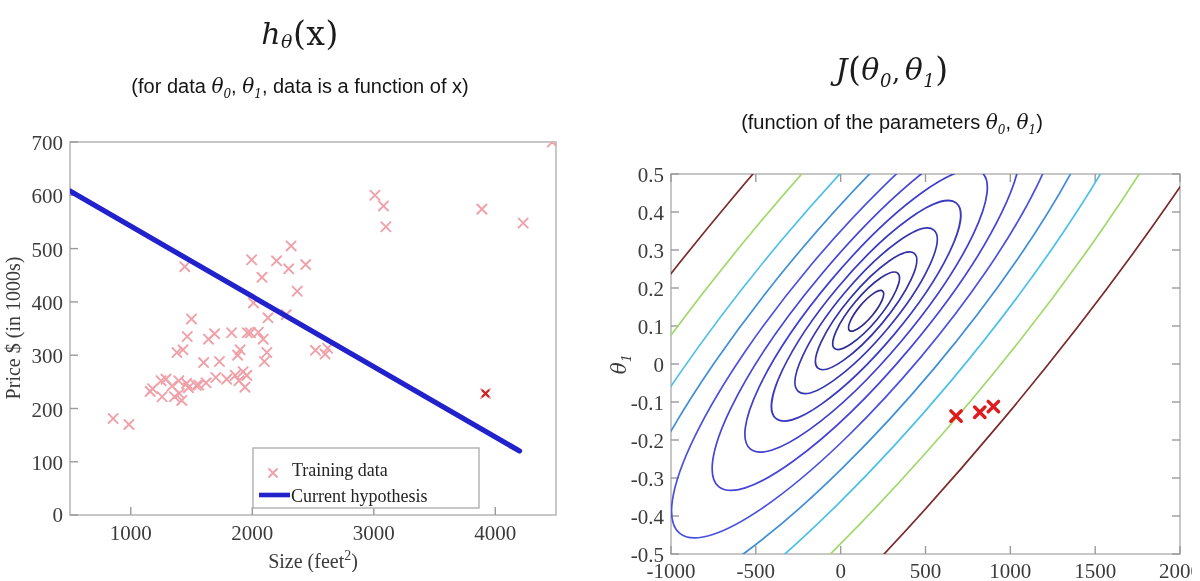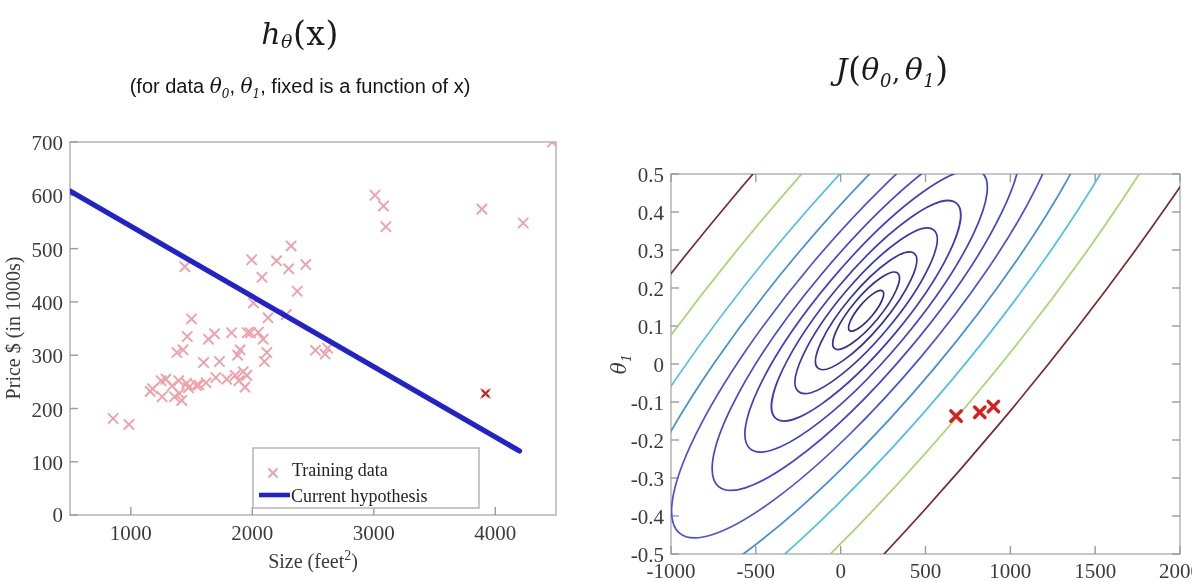--- a/index.html
+++ b/index.html
@@ -55,21 +55,21 @@
 </head>
 <body>
 
 <div class="panel panel-left">
 
   <div class="title-math">
     <span>h</span><span class="sub">θ</span><span class="paren">(x)</span>
   </div>
 
   <div class="title-sub">
-    <span>(for data </span><span class="th"><span>θ</span><sub>0</sub></span><span>,&nbsp;</span><span class="th"><span>θ</span><sub>1</sub></span><span>, fixed is a function of x)</span>
+    <span>(for data </span><span class="th"><span>θ</span><sub>0</sub></span><span>,&nbsp;</span><span class="th"><span>θ</span><sub>1</sub></span><span>, data is a function of x)</span>
   </div>
 
   <svg width="600" height="460" style="position:absolute;left:0;top:112px;">
 
     <rect class="frame" x="70" y="30" width="486" height="373"></rect>
 
     <g>
       <g>
         <line class="tick" x1="70" y1="30" x2="78" y2="30"></line>
         <line class="tick" x1="70" y1="83.3" x2="78" y2="83.3"></line>
@@ -190,20 +190,23 @@
     </g>
   </svg>
 </div>
 
 <div class="panel panel-right">
 
   <div class="title-math">
     <span>J</span><span class="paren">(</span><span><span>θ</span><sub style="font-size:18px">0</sub></span><span class="paren" style="font-size:26px">,</span><span style="margin-left:4px"><span>θ</span><sub style="font-size:18px">1</sub></span><span class="paren">)</span>
   </div>
 
+  <div class="title-sub">
+    <span>(function of the parameters </span><span class="th"><span>θ</span><sub>0</sub></span><span>,&nbsp;</span><span class="th"><span>θ</span><sub>1</sub></span><span>)</span>
+  </div>
 
   <svg width="600" height="460" style="position:absolute;left:0;top:112px;">
 
     <rect class="frame" x="79" y="26" width="509" height="380"></rect>
 
     <g id="right-y-axis">
         <line class="tick" x1="79" y1="406" x2="87" y2="406"></line>
         <line class="tick" x1="588" y1="406" x2="580" y2="406"></line>
         <text class="ticklabel" x="72" y="414" text-anchor="end">-0.5</text>
         <line class="tick" x1="79" y1="368" x2="87" y2="368"></line>

